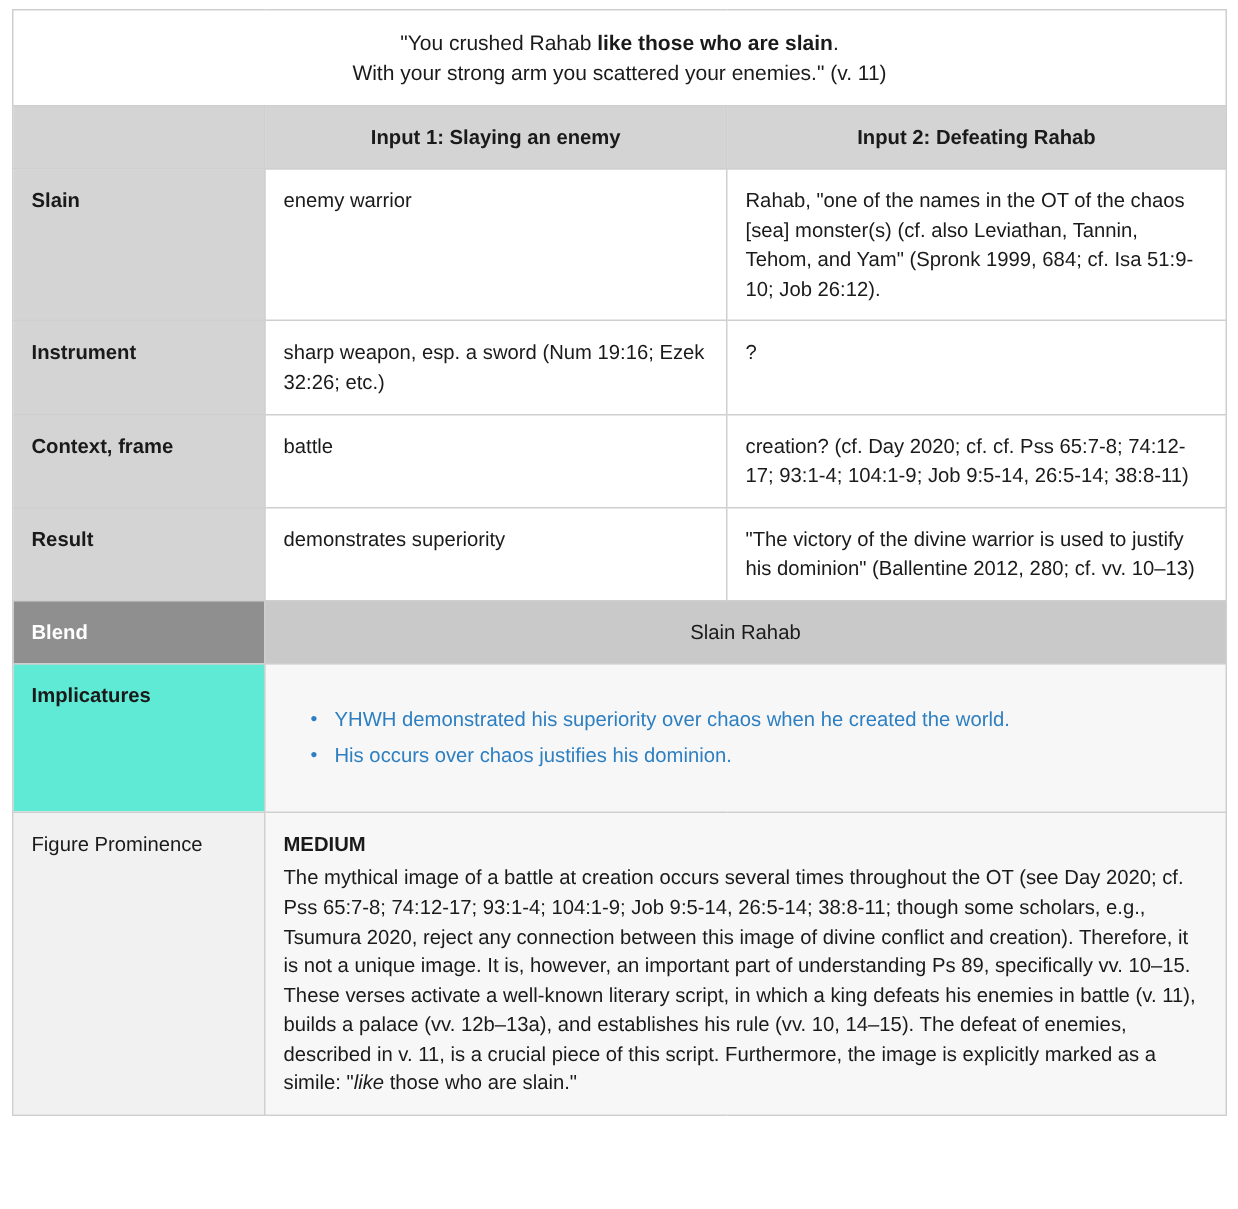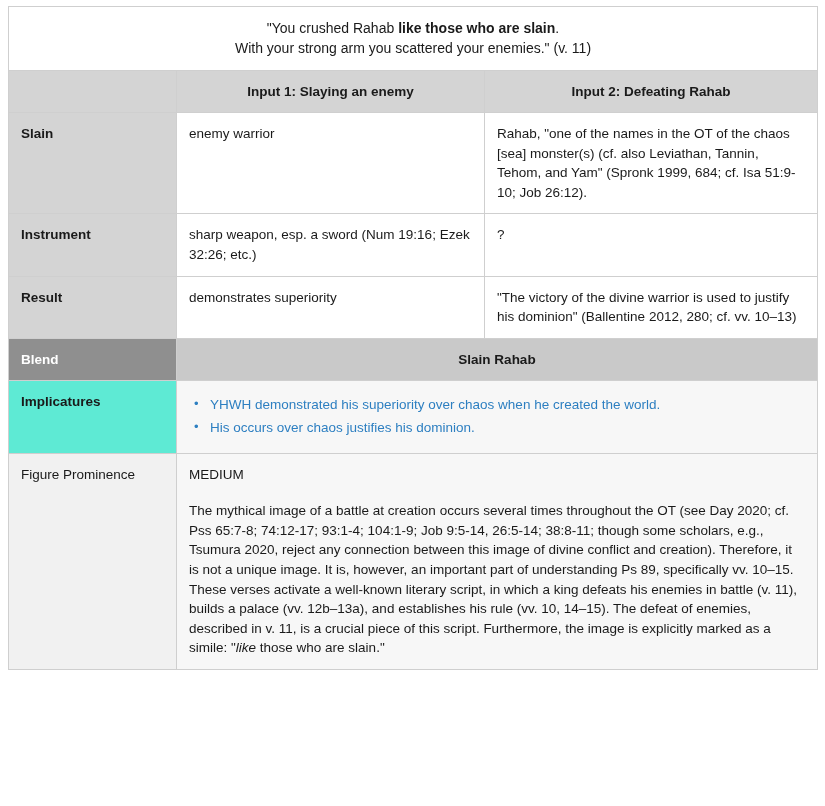--- a/index.html
+++ b/index.html
@@ -70,34 +70,34 @@
   .blend-label {
     background: #8f8f8f;
     color: #ffffff;
     font-weight: bold;
     padding-top: 8px;
     padding-bottom: 8px;
   }
   .blend-value {
     background: #c9c9c9;
     text-align: center;
-    font-weight: bold;
+    font-weight: normal;
     padding-top: 8px;
     padding-bottom: 8px;
   }
 
   
   .implicatures {
     background: #f7f7f7;
     color: #2d7fc1;
     padding-top: 10px;
     padding-bottom: 12px;
   }
   .implicatures ul {
-    margin: 3px;
+    margin: 16px;
     padding: 0;
     list-style: none;
   }
   .implicatures li {
     position: relative;
     padding-left: 18px;
     margin-bottom: 3px;
     line-height: 1.5;
   }
   .implicatures li::before {
@@ -115,23 +115,23 @@
     font-weight: normal;
     vertical-align: middle;
   }
   .prom-body {
     background: #f7f7f7;
     line-height: 1.5;
     padding-top: 12px;
     padding-bottom: 14px;
   }
   .prom-body .lead {
-    font-weight: normal;
+    font-weight: bold;
     display: block;
-    margin-bottom: 17px;
+    margin-bottom: 3px;
   }
   .prom-body em { font-style: italic; }
   .middle { vertical-align: middle; }
 </style>
 </head>
 <body>
 
 <div class="sheet">
   <table class="analysis">
     <colgroup>
@@ -159,20 +159,25 @@
         <td>enemy warrior</td>
         <td>Rahab, "one of the names in the OT of the chaos [sea] monster(s) (cf. also Leviathan, Tannin, Tehom, and Yam" (Spronk 1999, 684; cf. Isa 51:9-10; Job 26:12).</td>
       </tr>
 
       <tr>
         <td class="rowlabel">Instrument</td>
         <td>sharp weapon, esp. a sword (Num 19:16; Ezek 32:26; etc.)</td>
         <td>?</td>
       </tr>
 
+      <tr>
+        <td class="rowlabel">Context, frame</td>
+        <td>battle</td>
+        <td>creation? (cf. Day 2020; cf. cf. Pss 65:7-8; 74:12-17; 93:1-4; 104:1-9; Job 9:5-14, 26:5-14; 38:8-11)</td>
+      </tr>
 
       <tr>
         <td class="rowlabel">Result</td>
         <td>demonstrates superiority</td>
         <td>"The victory of the divine warrior is used to justify his dominion" (Ballentine 2012, 280; cf. vv. 10–13)</td>
       </tr>
 
       <tr>
         <td class="blend-label">Blend</td>
         <td class="blend-value" colspan="2">Slain Rahab</td>

